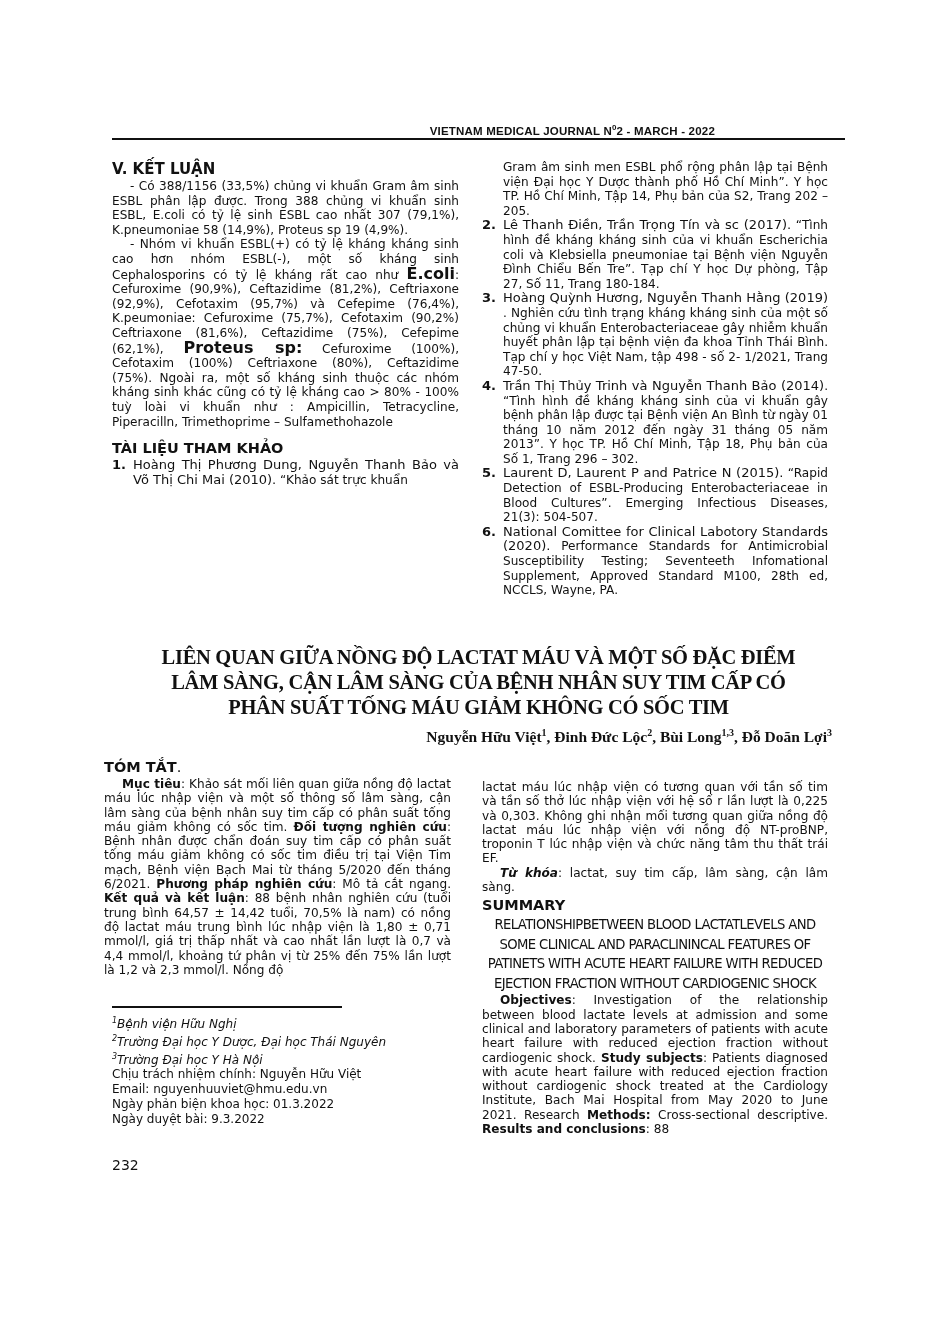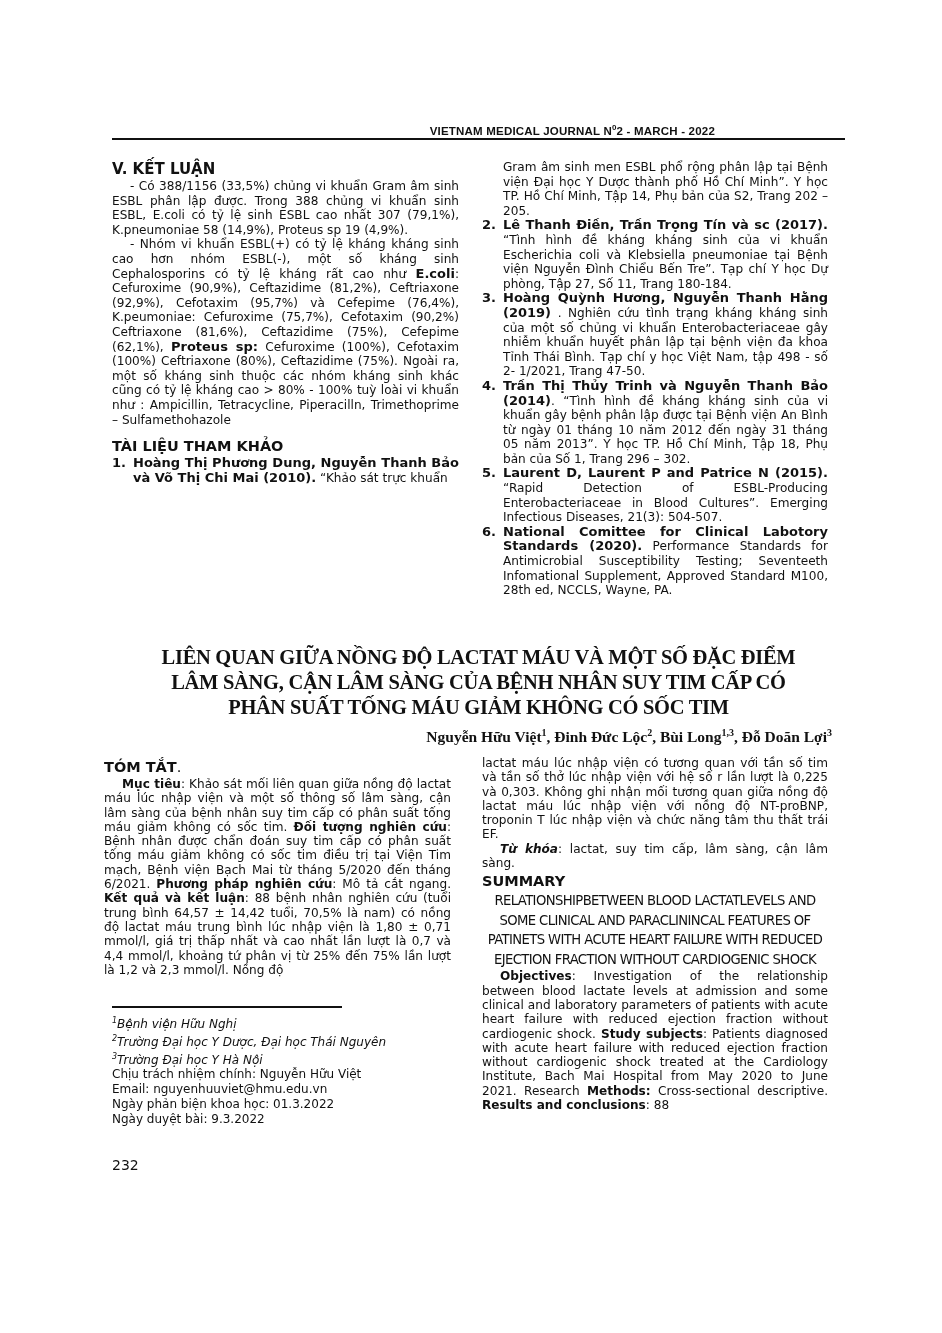--- a/index.html
+++ b/index.html
@@ -8,25 +8,25 @@
   .page{position:absolute;left:0;top:0;width:942px;height:1333px;}
   .running-head{position:absolute;left:112px;top:123px;width:733px;text-align:right;
        font-family:"Liberation Sans",sans-serif;font-weight:bold;font-size:11.5px;letter-spacing:0.2px;}
   .running-head-inner{display:inline-block;margin-right:130px;}
   .head-rule{position:absolute;left:112px;top:138px;width:733px;height:2px;background:#111;}
   .col{position:absolute;font-size:12.1px;line-height:14.6px;text-align:justify;}
   .col p{margin:0;}
   .indent{text-indent:18px;}
   .sec-title{font-weight:bold;font-size:15px;line-height:19px;margin:0 0 2px 0;}
   .bold{font-weight:bold;}
-  .bigbold{font-weight:bold;font-size:13px;}
+  .bigbold{font-weight:bold;font-size:16px;}
   .ref{display:flex;margin:0;}
   .ref-num{width:21px;flex:0 0 21px;font-weight:bold;font-size:13px;}
   .ref-body{flex:1;text-align:justify;}
-  .ref-authors{font-weight:bold;font-size:13px;margin-top:20px;}
+  .ref-authors{font-weight:normal;font-size:13px;margin-top:20px;}
   .title-block{position:absolute;left:112px;top:645px;width:733px;text-align:center;
        font-family:"Liberation Serif",serif;font-weight:bold;font-size:20.5px;line-height:25px;letter-spacing:-0.3px;}
   .authors{position:absolute;left:112px;top:727px;width:720px;text-align:right;
        font-family:"Liberation Serif",serif;font-weight:bold;font-size:15.5px;}
   .authors sup{font-size:10px;}
   .summary-title{text-align:center;font-size:13.2px;line-height:19.5px;letter-spacing:-0.6px;text-transform:uppercase;}
   .footnote-rule{position:absolute;left:112px;top:1006px;width:230px;height:1.5px;background:#111;}
   .footnotes{position:absolute;left:112px;top:1014px;width:350px;font-size:12px;line-height:14.8px;}
   .footnotes .it{font-style:italic;}
   .footnotes sup{font-size:8px;}
@@ -93,21 +93,21 @@
     <span>Đinh Đức Lộc</span><sup>2</sup>,
     <span>Bùi Long</span><sup>1,3</sup>,
     <span>Đỗ Doãn Lợi</span><sup>3</sup>
   </div>
 
   <div class="col" style="left:104px;top:758px;width:347px;line-height:14.3px;">
     <p class="sec-title" style="font-size:14.5px;"><span>TÓM TẮT</span><span style="font-weight:normal">.</span></p>
     <p class="indent"><span class="bold">Mục tiêu</span><span>: Khảo sát mối liên quan giữa nồng độ lactat máu lúc nhập viện và một số thông số lâm sàng, cận lâm sàng của bệnh nhân suy tim cấp có phân suất tống máu giảm không có sốc tim. </span><span class="bold">Đối tượng nghiên cứu</span><span>: Bệnh nhân được chẩn đoán suy tim cấp có phân suất tống máu giảm không có sốc tim điều trị tại Viện Tim mạch, Bệnh viện Bạch Mai từ tháng 5/2020 đến tháng 6/2021. </span><span class="bold">Phương pháp nghiên cứu</span><span>: Mô tả cắt ngang. </span><span class="bold">Kết quả và kết luận</span><span>: 88 bệnh nhân nghiên cứu (tuổi trung bình 64,57 ± 14,42 tuổi, 70,5% là nam) có nồng độ lactat máu trung bình lúc nhập viện là 1,80 ± 0,71 mmol/l, giá trị thấp nhất và cao nhất lần lượt là 0,7 và 4,4 mmol/l, khoảng tứ phân vị từ 25% đến 75% lần lượt là 1,2 và 2,3 mmol/l. Nồng độ</span></p>
   </div>
 
-  <div class="col" style="left:482px;top:756px;width:346px;line-height:14.3px;">
+  <div class="col" style="left:482px;top:780px;width:346px;line-height:14.3px;">
     <p>lactat máu lúc nhập viện có tương quan với tần số tim và tần số thở lúc nhập viện với hệ  số r lần lượt là 0,225 và 0,303. Không ghi nhận mối tương quan giữa nồng độ lactat máu lúc nhập viện với nồng độ NT-proBNP, troponin T lúc nhập viện và chức năng tâm thu thất trái EF.</p>
     <p class="indent"><span class="kw-label">Từ khóa</span><span>: lactat, suy tim cấp, lâm sàng, cận lâm sàng.</span></p>
     <p class="sec-title" style="font-size:14.5px;margin-top:2px;">SUMMARY</p>
     <p class="summary-title">RELATIONSHIPBETWEEN BLOOD LACTATLEVELS AND SOME CLINICAL AND PARACLININCAL FEATURES OF PATINETS WITH ACUTE HEART FAILURE WITH REDUCED EJECTION FRACTION WITHOUT CARDIOGENIC SHOCK</p>
     <p class="indent"><span class="bold">Objectives</span><span>: Investigation of the relationship between blood lactate levels at admission and some clinical and laboratory parameters of patients with acute heart failure with reduced ejection fraction without cardiogenic shock. </span><span class="bold">Study subjects</span><span>: Patients diagnosed with acute heart failure with reduced ejection fraction without cardiogenic shock treated at the Cardiology Institute, Bach Mai Hospital from May 2020 to June 2021. Research </span><span class="bold">Methods:</span><span> Cross-sectional descriptive. </span><span class="bold">Results and conclusions</span><span>: 88</span></p>
   </div>
 
   <div class="footnote-rule"></div>
   <div class="footnotes">
     <div class="it"><sup>1</sup><span>Bệnh viện Hữu Nghị</span></div>

